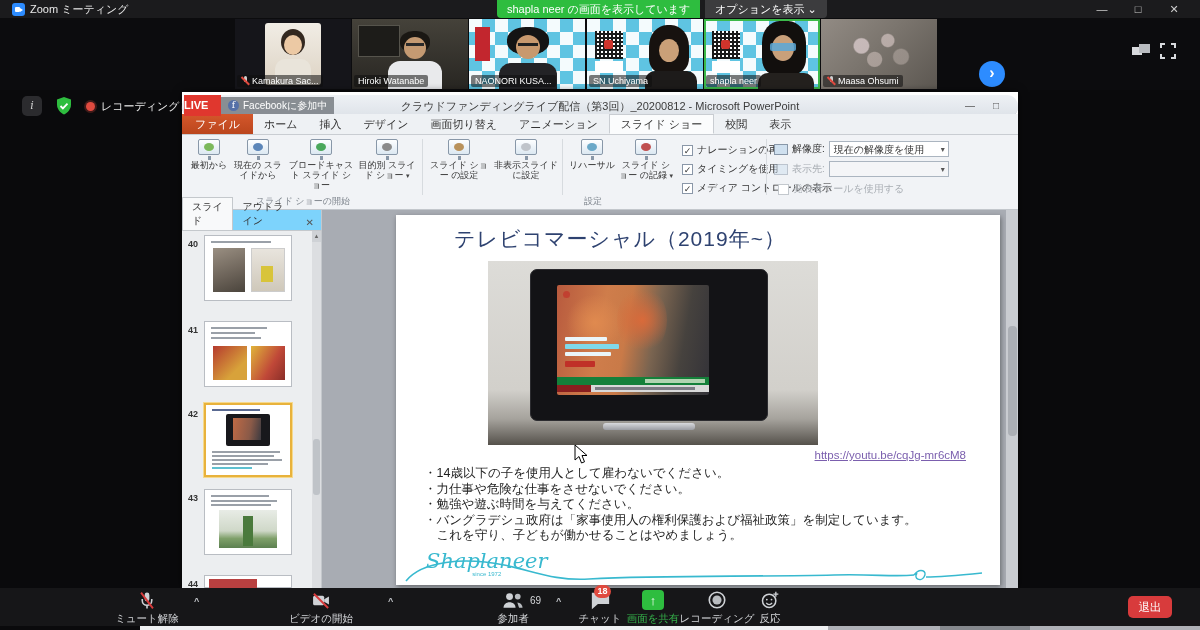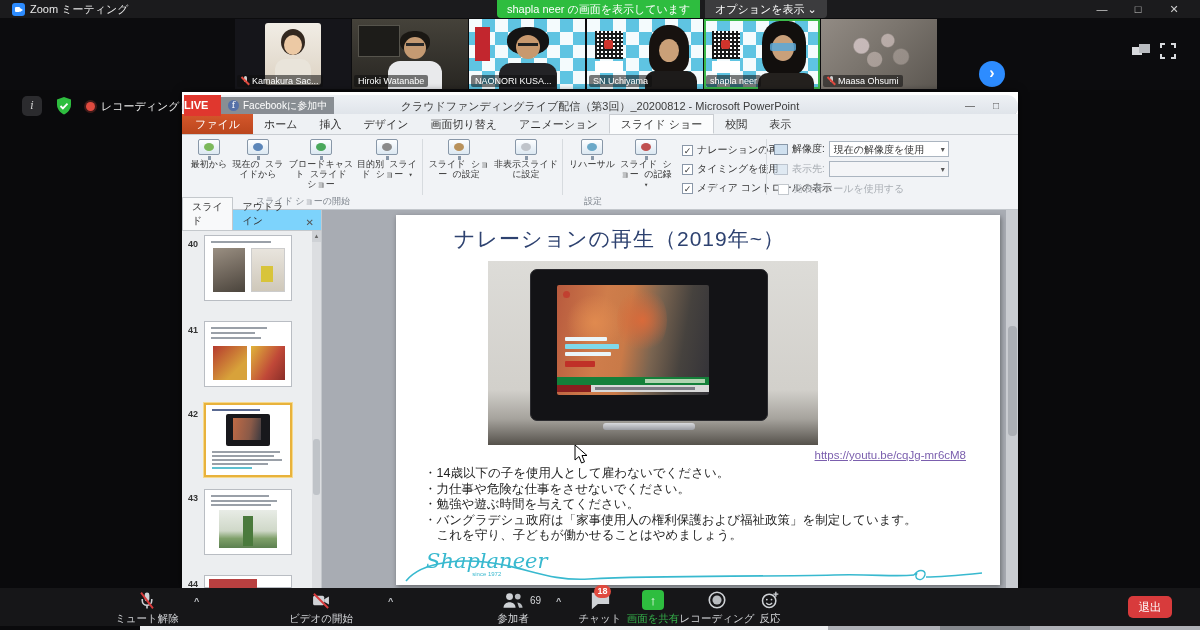--- a/index.html
+++ b/index.html
@@ -58,21 +58,21 @@
   #ppt-title .t { width:100%; text-align:center; font-size:11px; color:#3c3c3c; line-height:22px; }
   .pptctl { top:3px; width:20px; height:16px; font-size:10px; color:#555; text-align:center; line-height:16px; }
   #tabrow { left:0; top:22px; width:836px; height:21px; background:#eef1f4; border-bottom:1px solid #c9cdd2; display:flex; }
   .rtab { font-size:11px; color:#333; padding:0 11px; line-height:20px; }
   .rtab.file { background:linear-gradient(#d4572b,#bb461d); color:#fff; padding:0 13px; }
   .rtab.active { background:#fbfcfd; border:1px solid #c9cdd2; border-bottom:1px solid #fbfcfd; line-height:19px; }
   #ribbon { left:0; top:43px; width:836px; height:75px; background:#f1f3f6; border-bottom:1px solid #c3c7cc; }
   .rgroup-label { position:absolute; bottom:1px; font-size:9px; color:#7c838b; text-align:center; }
   .rsep { position:absolute; top:4px; bottom:14px; width:1px; background:#d7dbdf; }
   .rbtn { position:absolute; top:4px; display:flex; flex-direction:column; align-items:center; cursor:pointer; }
-  .rbtn .lbl { font-size:9px; color:#333; text-align:center; line-height:10px; margin-top:2px;font-family:Liberation Mono, monospace; }
+  .rbtn .lbl { font-size:9px; color:#333; text-align:center; line-height:10px; margin-top:2px; }
   .scr { width:22px; height:16px; border:1px solid #8897a8; border-radius:2px;
      background:linear-gradient(#fdfeff,#dce8f2); position:relative; margin-bottom:3px; }
   .scr:after { content:""; position:absolute; left:9px; top:16px; width:3px; height:4px; background:#8897a8; }
   .scr i { position:absolute; left:5px; top:3px; width:10px; height:8px; border-radius:50%; }
   .caret { font-size:7px; color:#444; }
   .cbrow { position:absolute; display:flex; align-items:center; gap:4px; }
   .cb { width:11px; height:11px; border:1px solid #8a97a8; background:#fff; font-size:9px; line-height:10px;
      text-align:center; color:#333; }
   .cbl { font-size:10px; color:#333; }
   .dis { color:#a9aeb4 !important; }
@@ -433,21 +433,21 @@
         </div>
         <div class="pscroll">
           <div class="up">▲</div>
           <div class="th" style="top:208px;height:56px"></div>
         </div>
       </div>
     </div>
 
     <div id="slidearea" class="abs">
       <div id="slide" class="abs">
-        <div id="slide-title" class="abs">ナレーションの再生（2019年~）</div>
+        <div id="slide-title" class="abs">テレビコマーシャル（2019年~）</div>
 
         <div id="photo" class="abs">
           <div id="tvframe" class="abs">
             <div id="tvscreen" class="abs">
               <div class="abs blob1"></div>
               <div class="abs blob2"></div>
               <div id="tvdot" class="abs"></div>
               <div class="btxt" style="left:8px;top:52px;width:42px;height:4px;background:#eaf6fa"></div>
               <div class="btxt" style="left:8px;top:59px;width:54px;height:5px;background:#7fd9ea"></div>
               <div class="btxt" style="left:8px;top:67px;width:46px;height:4px;background:#eaf6fa"></div>

